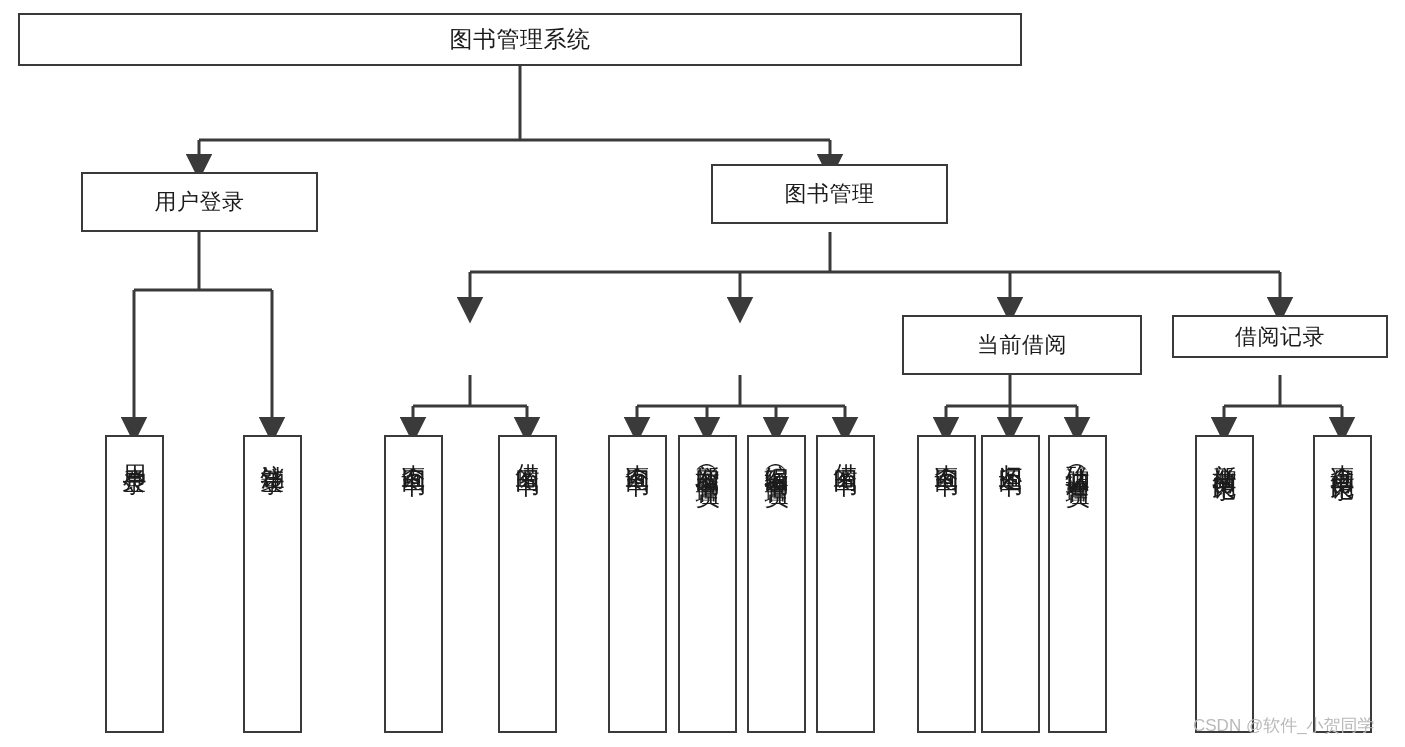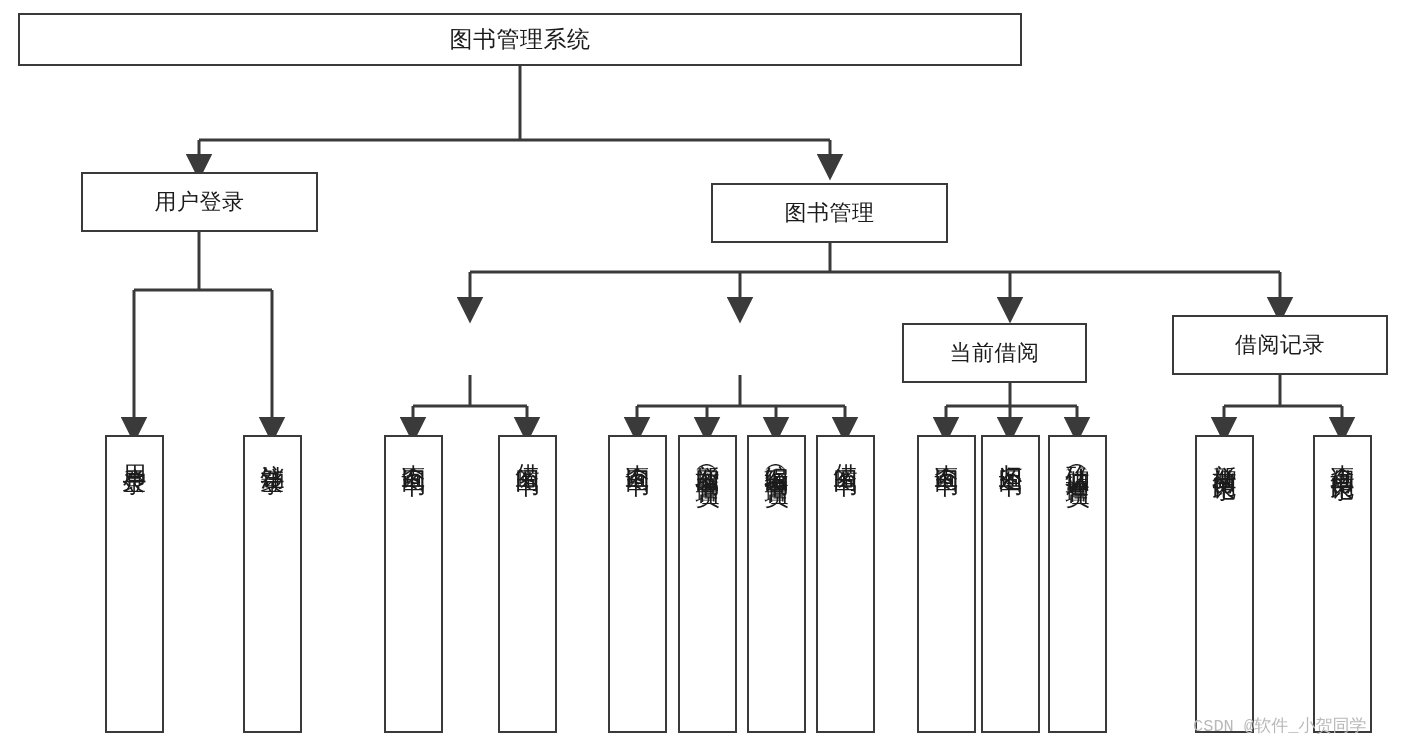--- a/index.html
+++ b/index.html
@@ -61,21 +61,20 @@
   .node.root .label { font-size: 23px; }
   #watermark {
     position: absolute;
     left: 1193px;
     top: 714px;
     font-size: 17px;
     color: #b9b9b9;
     white-space: nowrap;
     user-select: none;
     pointer-events: none;
-    font-family: Liberation Mono, monospace;
   }
 </style>
 </head>
 <body>
 
 <div id="diagram-root">
 
   <svg class="edges" viewBox="0 0 1405 747" xmlns="http://www.w3.org/2000/svg">
     <defs>
       <marker id="arrow" markerWidth="9" markerHeight="9" refX="1.5" refY="4.5" orient="auto" markerUnits="strokeWidth">
@@ -126,28 +125,28 @@
     </g>
   </svg>
 
   <div class="node horiz root" style="left:18px; top:13px; width:1004px; height:53px;">
     <span class="label">图书管理系统</span>
   </div>
 
   <div class="node horiz" style="left:81px; top:172px; width:237px; height:60px;">
     <span class="label">用户登录</span>
   </div>
-  <div class="node horiz" style="left:711px; top:183px; width:237px; height:60px;">
+  <div class="node horiz" style="left:711px; top:164px; width:237px; height:60px;">
     <span class="label">图书管理</span>
   </div>
 
-  <div class="node horiz" style="left:902px; top:315px; width:185px; height:60px;margin-top:8px;">
+  <div class="node horiz" style="left:902px; top:315px; width:240px; height:60px;">
     <span class="label">当前借阅</span>
   </div>
-  <div class="node horiz" style="left:1172px; top:315px; width:216px; height:60px;">
+  <div class="node horiz" style="left:1172px; top:315px; width:216px; height:43px;">
     <span class="label">借阅记录</span>
   </div>
 
   <div class="node vert" style="left:105px; top:435px; width:59px; height:298px;">
     <span class="label">用户登录</span>
   </div>
   <div class="node vert" style="left:243px; top:435px; width:59px; height:298px;">
     <span class="label">注销登录</span>
   </div>
 

